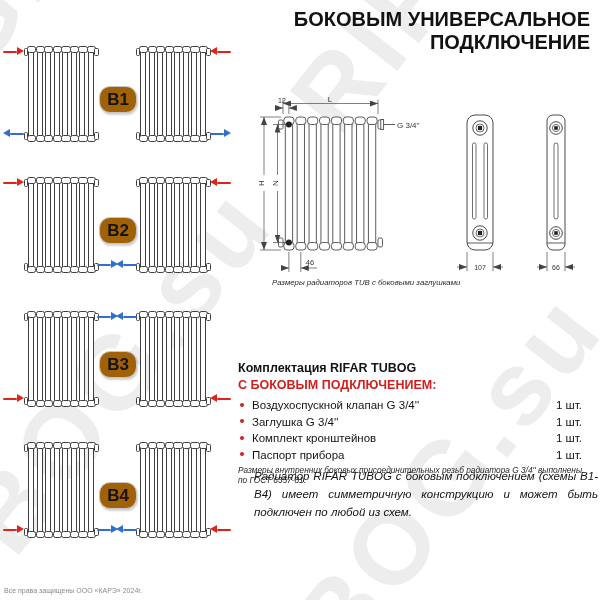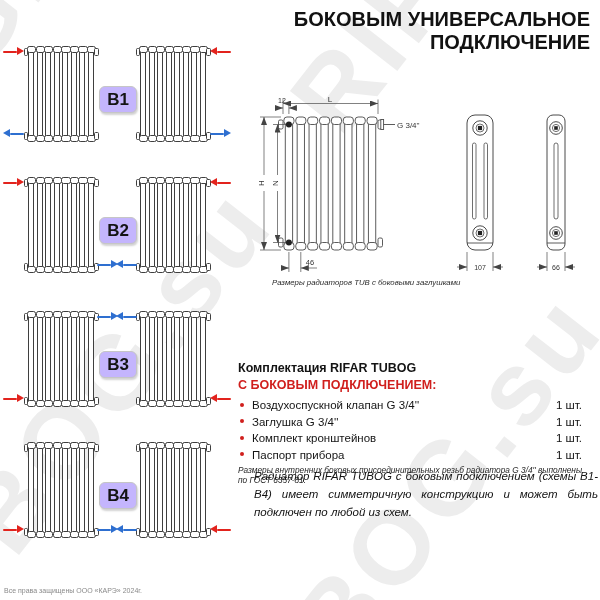--- a/index.html
+++ b/index.html
@@ -27,22 +27,22 @@
         padding:0 2px; box-sizing:border-box; }
   .sec{ position:relative; width:6px; height:96px; background:#fff; border:1.3px solid #3f3f3f;
         border-radius:2px; box-sizing:border-box; }
   .sec::before,.sec::after{ content:""; position:absolute; left:-1.9px; width:9.2px; height:7px;
         background:#fff; border:1.3px solid #3f3f3f; border-radius:2.5px; box-sizing:border-box; }
   .sec::before{ top:-1.4px; } .sec::after{ bottom:-1.4px; }
   .cap{ position:absolute; width:4.5px; height:8px; background:#fff; border:1.3px solid #3f3f3f;
         border-radius:1.5px; box-sizing:border-box; }
   .cap.tl{ left:-2.5px; top:2px; } .cap.bl{ left:-2.5px; bottom:2px; }
   .cap.tr{ right:-2.5px; top:2px; } .cap.br{ right:-2.5px; bottom:2px; }
-  .scheme-label{ position:absolute; left:99px; top:40px; width:36px; height:25px; background:#c4b5fd;
-        border:1px solid #c6c6c6; border-radius:6px; box-shadow:1px 2px 2px rgba(0,0,0,0.18);
+  .scheme-label{ position:absolute; left:99px; top:40px; width:36px; height:25px; background:#a16207;
+        border:1px solid #c6c6c6; border-radius:11px; box-shadow:1px 2px 2px rgba(0,0,0,0.18);
         display:flex; align-items:center; justify-content:center; font-weight:bold; font-size:17px; }
   .arrow{ position:absolute; width:14px; height:2.6px; border-radius:1px; z-index:3; }
   .arrow.supply{ background:var(--red); color:var(--red); }
   .arrow.ret{ background:var(--blue); color:var(--blue); }
   .arrow::after{ content:""; position:absolute; top:50%; margin-top:-4.4px; width:0; height:0;
         border-top:4.4px solid transparent; border-bottom:4.4px solid transparent; }
   .arrow.dir-right::after{ left:100%; border-left:7px solid currentColor; }
   .arrow.dir-left::after{ right:100%; border-right:7px solid currentColor; }
 
   

